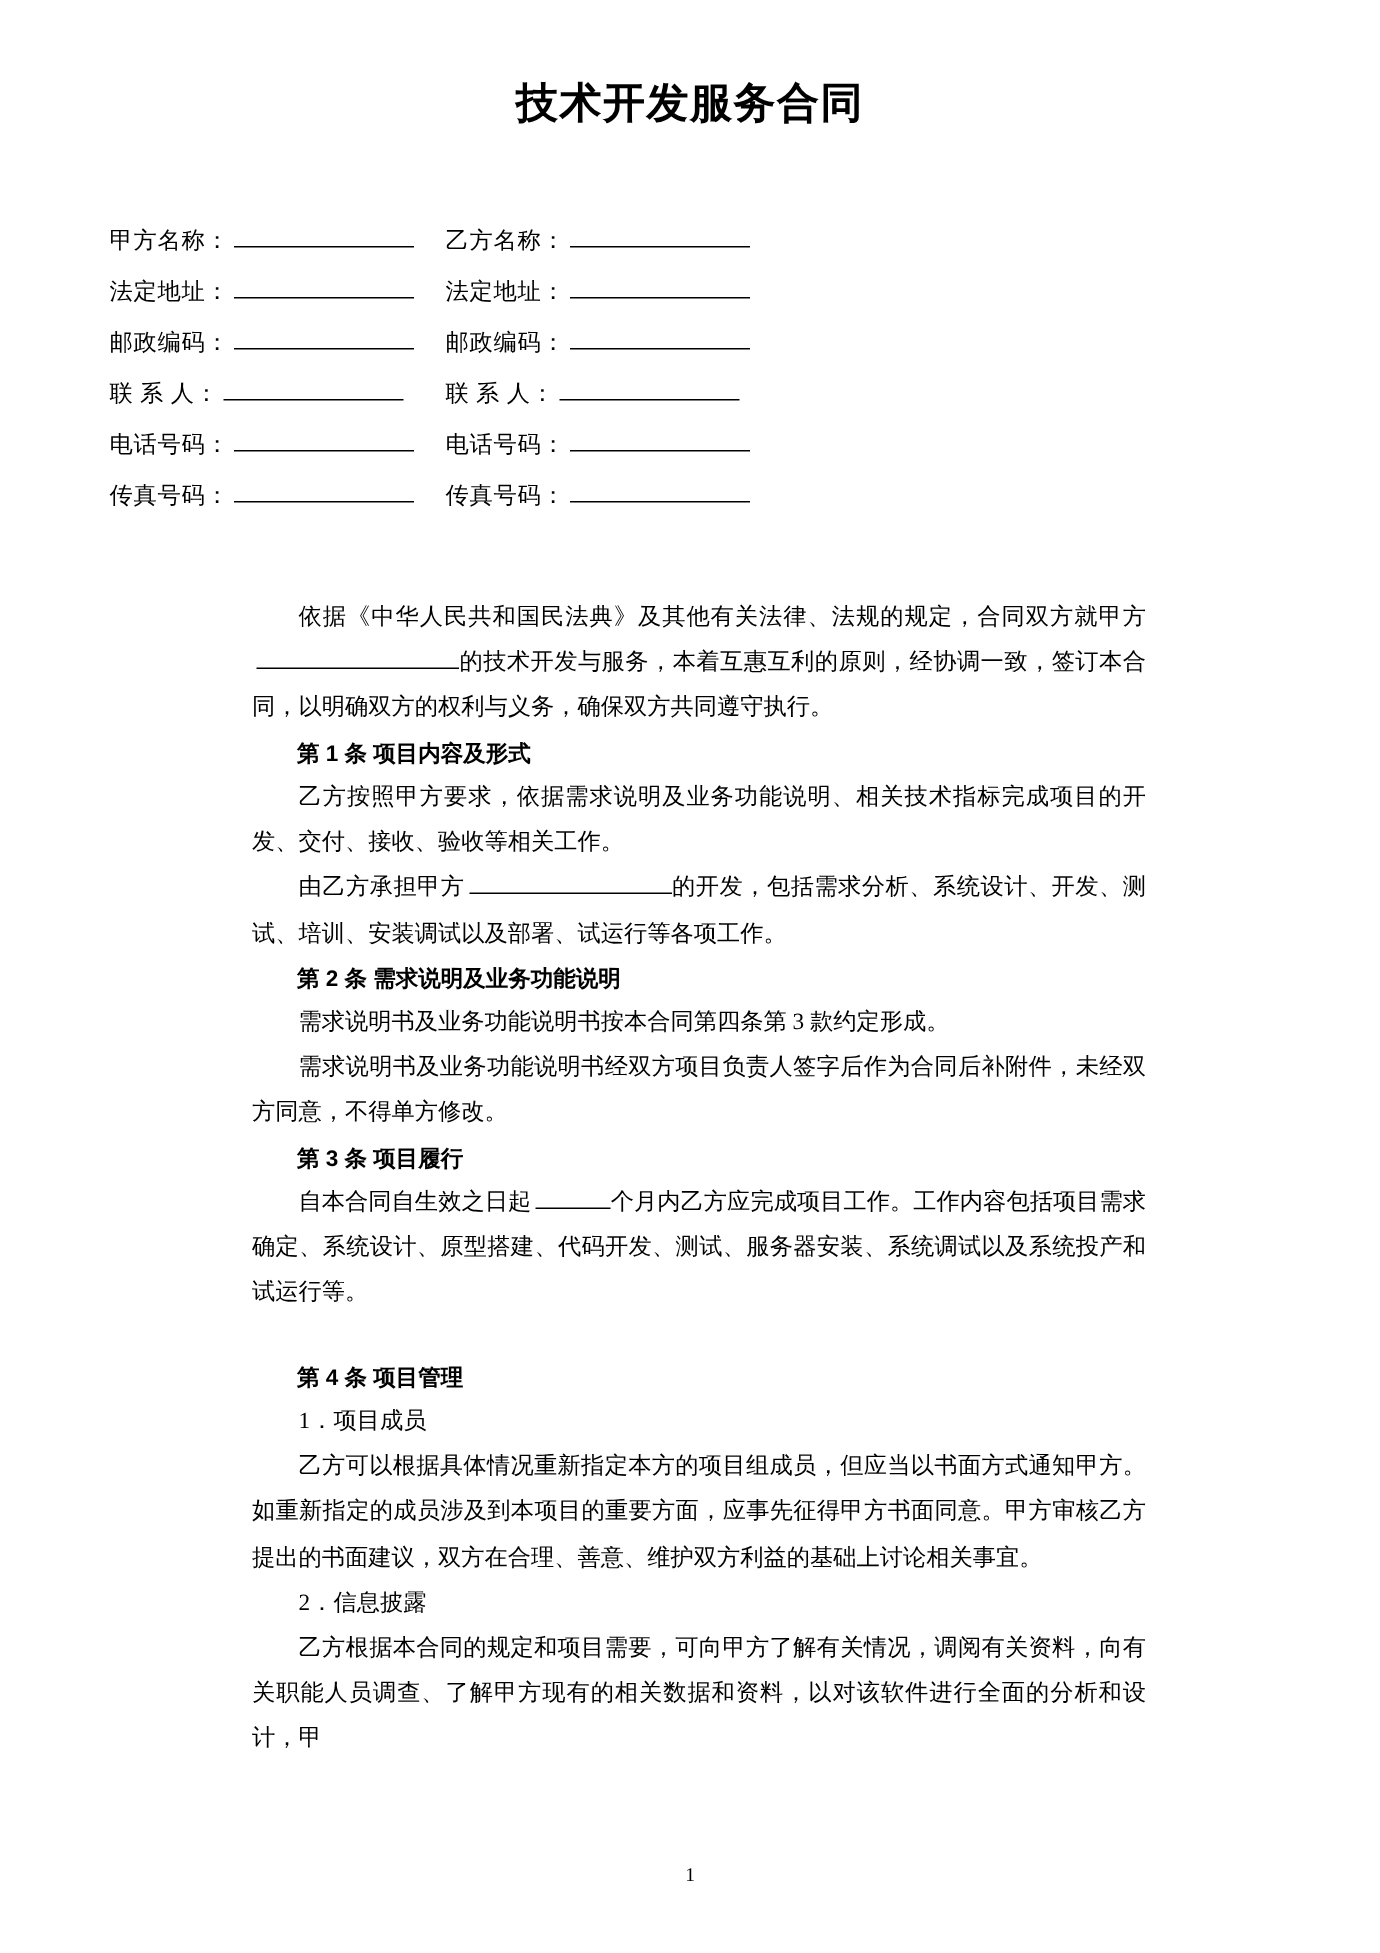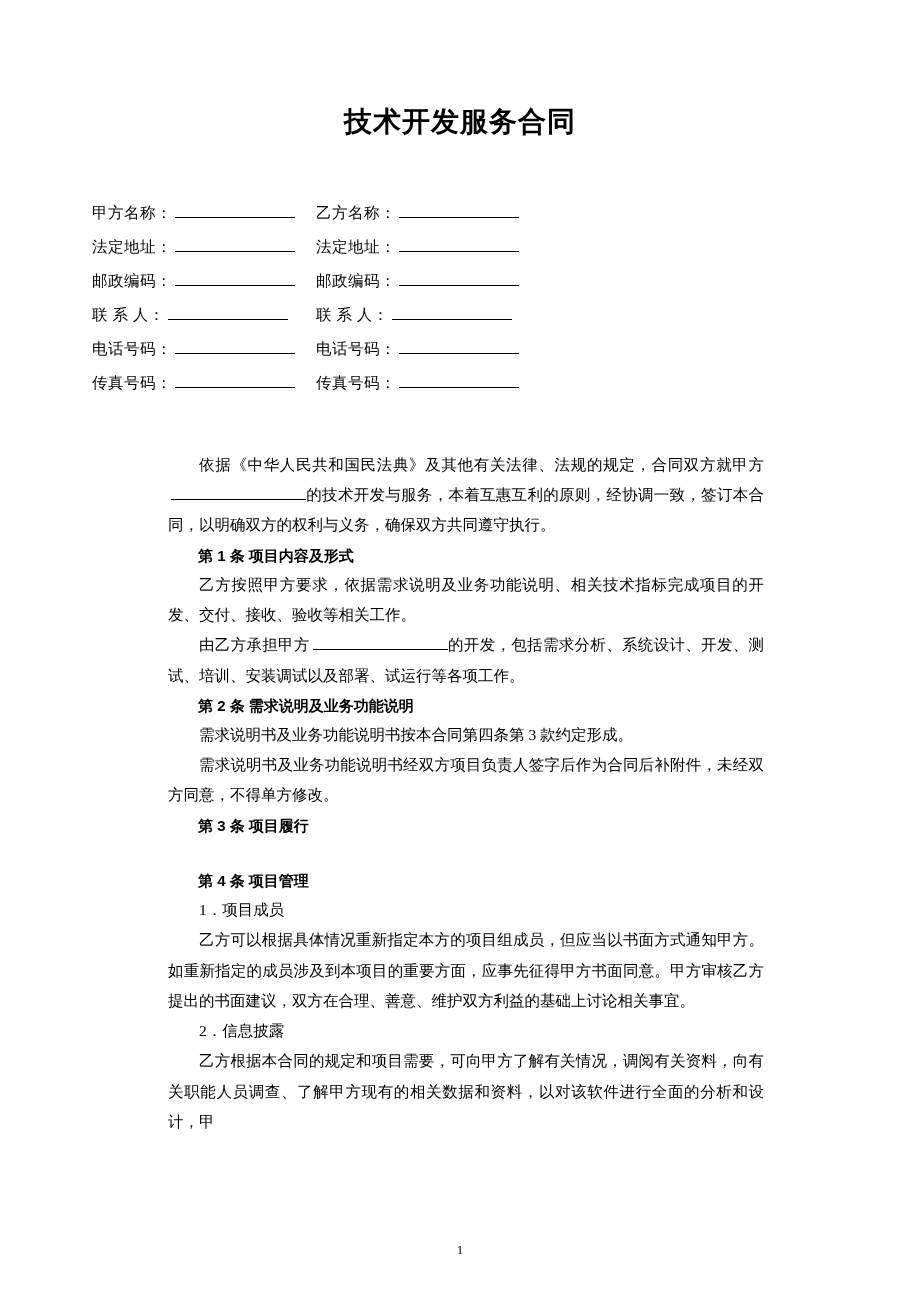--- a/index.html
+++ b/index.html
@@ -19,25 +19,25 @@
     background: #ffffff;
     overflow: hidden;
   }
   .doc-title {
     text-align: center;
     font-family: "Liberation Sans", sans-serif;
     font-weight: bold;
     font-size: 28px;
     letter-spacing: 1px;
     margin: 0;
-    padding-top: 103px;
+    padding-top: 50px;
   }
   .party-block {
     margin-top: 62px;
-    padding-left: 92px;
+    padding-left: 73px;
   }
   .party-row {
     display: flex;
     align-items: baseline;
     margin-bottom: 13px;
     font-size: 15.5px;
   }
   .party-cell {
     display: flex;
     align-items: baseline;
@@ -189,20 +189,21 @@
     <p class="para indent"><span>由乙方承担甲方</span><span class="fill-line w135"></span><span>的开发，包括需求分析、系统设计、开发、测试、培训、安装调试以及部署、试运行等各项工作。</span></p>
 
     <p class="heading">第 2 条 需求说明及业务功能说明</p>
 
     <p class="para indent">需求说明书及业务功能说明书按本合同第四条第 3 款约定形成。</p>
 
     <p class="para indent">需求说明书及业务功能说明书经双方项目负责人签字后作为合同后补附件，未经双方同意，不得单方修改。</p>
 
     <p class="heading">第 3 条 项目履行</p>
 
+    <p class="para indent"><span>自本合同自生效之日起</span><span class="fill-line w50"></span><span>个月内乙方应完成项目工作。工作内容包括项目需求确定、系统设计、原型搭建、代码开发、测试、服务器安装、系统调试以及系统投产和试运行等。</span></p>
 
     <div class="gap"></div>
 
     <p class="heading">第 4 条 项目管理</p>
 
     <p class="sub-item">1．项目成员</p>
 
     <p class="para indent">乙方可以根据具体情况重新指定本方的项目组成员，但应当以书面方式通知甲方。如重新指定的成员涉及到本项目的重要方面，应事先征得甲方书面同意。甲方审核乙方提出的书面建议，双方在合理、善意、维护双方利益的基础上讨论相关事宜。</p>
 
     <p class="sub-item">2．信息披露</p>

